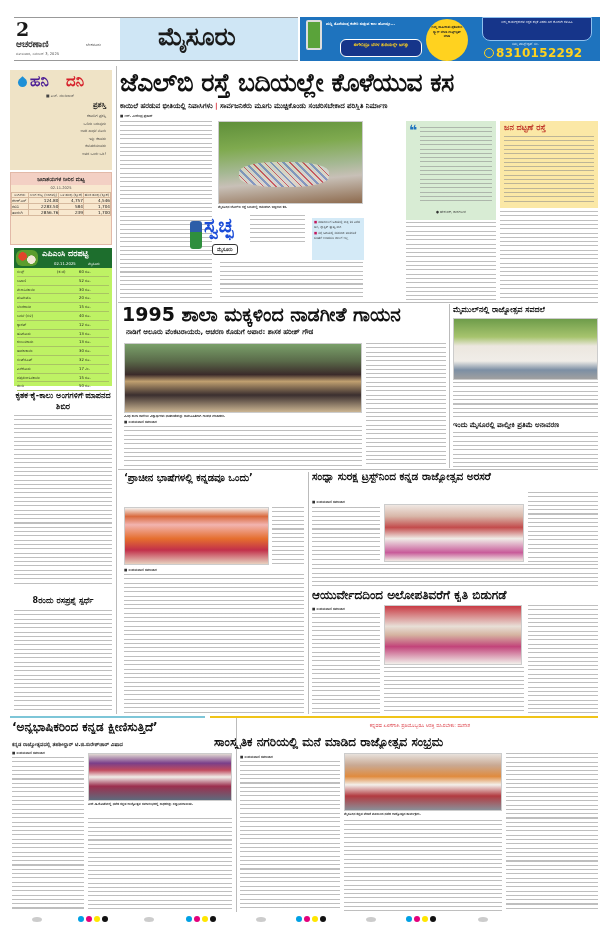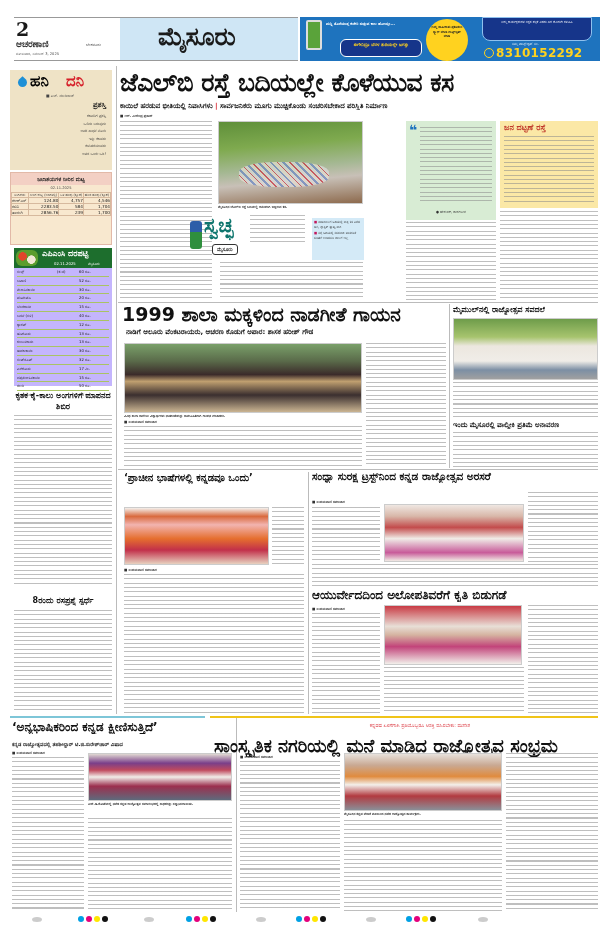--- a/index.html
+++ b/index.html
@@ -38,21 +38,21 @@
   <div class="abs" style="left:182px;top:0;width:110px;height:24px;background:#16358a;border:1px solid #8fc1ee;border-radius:0 0 8px 8px;">
     <div style="font-size:3.4px;line-height:4.6px;color:#fff;text-align:center;padding:2px 4px;">ನಿಮ್ಮ ಕಾರ್ಯಕ್ರಮಗಳ ಅಕ್ಷರ ಪತ್ರಿಕೆ ಎರಡು ದಿನ ಮೊದಲೇ ಕಳುಹಿಸಿ</div>
   </div>
   <div class="abs" style="left:212px;top:25px;font-size:3.6px;color:#fff;">ನಮ್ಮ ವಾಟ್ಸ್ಆ್ಯಪ್ ನಂ.</div>
   <div class="abs" style="left:184px;top:31px;width:10px;height:10px;border:1.5px solid #ffd21f;border-radius:50%;"></div>
   <div class="abs" style="left:196px;top:29px;font-size:12px;font-weight:bold;color:#ffd21f;letter-spacing:.3px;">8310152292</div>
 </div>
 
 <div class="abs" style="left:10px;top:70px;width:102px;height:100px;background:#efe3c6;">
   <div class="abs" style="left:8px;top:8px;width:9px;height:9px;background:#1e90d6;border-radius:50% 0 50% 50%;transform:rotate(-45deg);"></div>
-  <div class="abs" style="left:20px;top:2px;font-size:15px;font-weight:bold;color:#000000;">ಹನಿ</div>
+  <div class="abs" style="left:20px;top:2px;font-size:15px;font-weight:bold;color:#4c1d95;">ಹನಿ</div>
   <div class="abs" style="left:56px;top:2px;font-size:15px;font-weight:bold;color:#d6202a;">ದನಿ</div>
   <div class="abs" style="left:36px;top:23px;font-size:3.8px;color:#444;">■ ಎಚ್. ಡುಂಡಿರಾಜ್</div>
   <div class="abs" style="right:6px;top:31px;font-size:7px;font-weight:bold;">ಪ್ರಶಸ್ತಿ</div>
   <div class="abs" style="right:6px;top:42px;text-align:right;font-size:3.8px;line-height:7.6px;color:#333;">
     <div>ಕೆಲವರಿಗೆ ಪ್ರಶಸ್ತಿ</div>
     <div>ಒಲಿದು ಬರುವುದು</div>
     <div>ಅವರ ಸಾಧನೆ ನೋಡಿ</div>
     <div>ಇನ್ನು ಕೆಲವರು</div>
     <div>ಕೇಳಿಪಡೆಯುವರು</div>
     <div>ಅವರ ಒಂದೇ ಒಡಿ!</div>
@@ -85,21 +85,21 @@
     <tr style="font-size:4.2px;text-align:right;">
       <td style="text-align:left;border:0.5px solid #d6b99e;">ಹಾರಂಗಿ</td>
       <td style="border:0.5px solid #d6b99e;">2856.76</td>
       <td style="border:0.5px solid #d6b99e;">239</td>
       <td style="border:0.5px solid #d6b99e;">1,700</td>
     </tr>
   </tbody>
     </table>
 </div>
 
-<div class="abs" style="left:14px;top:248px;width:98px;height:138px;background:#c4b5fd;">
+<div class="abs" style="left:14px;top:248px;width:98px;height:138px;background:#bef264;">
   <div style="position:relative;height:20px;background:#1d6e2d;">
     <div class="abs" style="left:2px;top:2px;width:22px;height:16px;border-radius:6px;background:radial-gradient(circle at 30% 40%,#e0442a 0 4px,transparent 4.5px),radial-gradient(circle at 70% 60%,#f2e8d5 0 4px,transparent 4.5px),#5c9d2e;"></div>
     <div class="abs" style="left:28px;top:1px;font-size:8px;font-weight:bold;color:#fff;">ಎಪಿಎಂಸಿ ದರಪಟ್ಟಿ</div>
     <div class="abs" style="left:40px;top:13px;font-size:3.8px;color:#fff;">02.11.2025</div>
     <div class="abs" style="left:74px;top:13px;font-size:3.8px;color:#fff;">ಮೈಸೂರು</div>
   </div>
   <div style="font-size:3.8px;line-height:7.8px;padding:0 3px;">
     <div style="display:flex;border-bottom:0.5px solid #a9c463;">
         <span style="width:40px;">ಬೀನ್ಸ್</span>
         <span style="width:22px;">(ಕೆ.ಜಿ)</span>
@@ -180,21 +180,21 @@
 <div class="abs byline" style="left:120px;top:114px;font-size:3.5px;">■ ಆರ್. ವೀರೇಂದ್ರ ಪ್ರಸಾದ್</div>
 <div class="abs lines" style="left:120px;top:121px;width:92px;height:178px;"></div>
 
 <div class="abs photo" style="left:218px;top:121px;width:145px;height:83px;background:linear-gradient(175deg,#5f8f3a 0%,#7faa4f 30%,#a5b893 55%,#c8c0b7 70%,#8d6a4d 100%);">
   <div class="abs" style="left:20px;top:40px;width:90px;height:25px;background:repeating-linear-gradient(45deg,#ddd 0 3px,#6b88c7 3px 5px,#e7e0d4 5px 8px,#c34 8px 9px);opacity:.7;border-radius:40%;"></div>
 </div>
 <div class="abs" style="left:218px;top:205px;width:145px;font-size:3.4px;font-weight:bold;color:#333;">ಮೈಸೂರಿನ ಜೆಎಲ್‌ಬಿ ರಸ್ತೆ ಬದಿಯಲ್ಲಿ ರಾಶಿಯಾಗಿ ಬಿದ್ದಿರುವ ಕಸ.</div>
 
 <div class="abs" style="left:190px;top:215px;width:60px;height:45px;">
   <div class="abs" style="left:0;top:6px;width:12px;height:28px;background:linear-gradient(#2d5ea8 0 40%,#2f8f3e 40%);border-radius:3px;"></div>
-  <div class="abs" style="left:14px;top:-2px;font-size:20px;font-weight:bold;color:#0f766e;">ಸ್ವಚ್ಛ</div>
+  <div class="abs" style="left:14px;top:-2px;font-size:20px;font-weight:bold;color:#1d4ed8;">ಸ್ವಚ್ಛ</div>
   <div class="abs" style="left:22px;top:29px;font-size:5px;font-weight:bold;padding:1px 4px;border:1px solid #333;border-radius:3px;background:#fff;">ಮೈಸೂರು</div>
 </div>
 <div class="abs lines" style="left:250px;top:215px;width:55px;height:30px;"></div>
 <div class="abs lines" style="left:220px;top:262px;width:143px;height:38px;"></div>
 
 <div class="abs" style="left:312px;top:218px;width:52px;height:42px;background:#d4eaf7;padding:2px;">
   <div style="font-size:3.3px;line-height:4.5px;"><span style="color:#c2185b;">■ </span><span>ರಾಜಕಾಲುವೆ ಬದಿಯಲ್ಲಿ ರಾತ್ರಿ ಕಸ ಎಸೆದ ಜನ, ಪ್ಲಾಸ್ಟಿಕ್ ತ್ಯಾಜ್ಯ ರಾಶಿ</span></div>
   <div style="font-size:3.3px;line-height:4.5px;margin-top:2px;"><span style="color:#c2185b;">■ </span><span>ರಸ್ತೆ ಬದಿಯಲ್ಲಿ ಕಸದರಾಶಿ ಹಾಕದಂತೆ ಸೂಚನೆ ನೀಡಿದರೂ ಪಾಲನೆ ಇಲ್ಲ</span></div>
 </div>
 
@@ -206,21 +206,21 @@
 <div class="abs lines" style="left:406px;top:222px;width:90px;height:78px;"></div>
 
 <div class="abs" style="left:500px;top:121px;width:98px;height:87px;background:#fbe8a6;">
   <div class="abs" style="left:4px;top:2px;font-size:8px;font-weight:bold;color:#c0392b;">ಜನ ದಟ್ಟಣೆ ರಸ್ತೆ</div>
   <div class="abs lines" style="left:4px;top:15px;width:90px;height:68px;"></div>
 </div>
 <div class="abs lines" style="left:500px;top:211px;width:98px;height:89px;"></div>
 
 <div class="abs rule-h" style="left:118px;top:302px;width:480px;"></div>
 
-<div class="abs hl" style="left:122px;top:302px;width:325px;font-size:19px;line-height:25px;">1999 ಶಾಲಾ ಮಕ್ಕಳಿಂದ ನಾಡಗೀತೆ ಗಾಯನ</div>
+<div class="abs hl" style="left:122px;top:302px;width:325px;font-size:19px;line-height:25px;">1995 ಶಾಲಾ ಮಕ್ಕಳಿಂದ ನಾಡಗೀತೆ ಗಾಯನ</div>
 <div class="abs hl" style="left:126px;top:328px;width:320px;font-size:7px;">ನಾಡಿಗೆ ಆಲೂರು ವೆಂಕಟರಾಯರು, ಆಚರಣ ಕೊಡುಗೆ ಅಪಾರ: ಶಾಸಕ ಹರೀಶ್ ಗೌಡ</div>
 <div class="abs photo" style="left:124px;top:343px;width:238px;height:70px;background:linear-gradient(180deg,#7aa06a 0%,#5a6b4a 25%,#3b2b2a 45%,#c0a070 55%,#3b2f2f 75%,#cbb592 100%);"></div>
 <div class="abs" style="left:124px;top:414px;width:240px;font-size:3.4px;font-weight:bold;color:#333;white-space:nowrap;overflow:hidden;">ವಿವಿಧ ಶಾಲಾ ಕಾಲೇಜು ವಿದ್ಯಾರ್ಥಿಗಳು ನಾಡಗೀತೆಯನ್ನು ಸಾಮೂಹಿಕವಾಗಿ ಗಾಯನ ಮಾಡಿದರು.</div>
 <div class="abs byline" style="left:124px;top:420px;font-size:3.5px;">■ ಉದಯವಾಣಿ ಸಮಾಚಾರ</div>
 <div class="abs lines" style="left:124px;top:426px;width:238px;height:40px;"></div>
 <div class="abs lines" style="left:366px;top:343px;width:80px;height:123px;"></div>
 
 <div class="abs rule-v" style="left:449px;top:304px;height:164px;"></div>
 
 <div class="abs hl" style="left:453px;top:305px;width:145px;font-size:7.8px;">ಮೈಮುಲ್‌ನಲ್ಲಿ ರಾಜ್ಯೋತ್ಸವ ಸವದಲೆ</div>
@@ -260,21 +260,21 @@
 <div class="abs byline" style="left:12px;top:751px;font-size:3.5px;">■ ಉದಯವಾಣಿ ಸಮಾಚಾರ</div>
 <div class="abs lines" style="left:12px;top:757px;width:72px;height:154px;"></div>
 <div class="abs photo" style="left:88px;top:753px;width:144px;height:48px;background:linear-gradient(180deg,#e0d8d2 0%,#7a3f8a 20%,#c04a5e 35%,#f1ede9 50%,#9c2f4e 70%,#5f6a7c 100%);"></div>
 <div class="abs" style="left:88px;top:802px;width:144px;font-size:3.4px;line-height:4.3px;font-weight:bold;color:#333;">ಎಚ್.ಡಿ.ಕೋಟೆಯಲ್ಲಿ ನಡೆದ ಕನ್ನಡ ರಾಜ್ಯೋತ್ಸವ ಸಮಾರಂಭದಲ್ಲಿ ಸಾಧಕರನ್ನು ಸನ್ಮಾನಿಸಲಾಯಿತು.</div>
 <div class="abs lines" style="left:88px;top:818px;width:144px;height:93px;"></div>
 
 <div class="abs rule-v" style="left:236px;top:716px;height:196px;"></div>
 
 <div class="abs rule-h" style="left:210px;top:716px;width:388px;background:#f0c419;height:2px;"></div>
 <div class="abs" style="left:270px;top:722px;width:300px;font-size:5px;color:#d6202a;text-align:center;">ಕನ್ನಡದ ಏಳಿಗೆಗಾಗಿ ಪ್ರತಿಯೊಬ್ಬರೂ ಆಸಕ್ತಿ ವಹಿಸಬೇಕು: ಮಹೇಶ</div>
-<div class="abs hl" style="left:214px;top:735px;width:384px;font-size:18px;">ಸಾಂಸ್ಕೃತಿಕ ನಗರಿಯಲ್ಲಿ ಮನೆ ಮಾಡಿದ ರಾಜ್ಯೋತ್ಸವ ಸಂಭ್ರಮ</div>
+<div class="abs hl" style="left:214px;top:735px;width:384px;font-size:12px;">ಸಾಂಸ್ಕೃತಿಕ ನಗರಿಯಲ್ಲಿ ಮನೆ ಮಾಡಿದ ರಾಜ್ಯೋತ್ಸವ ಸಂಭ್ರಮ</div>
 <div class="abs byline" style="left:240px;top:755px;font-size:3.5px;">■ ಉದಯವಾಣಿ ಸಮಾಚಾರ</div>
 <div class="abs lines" style="left:240px;top:761px;width:100px;height:150px;"></div>
 <div class="abs photo" style="left:344px;top:753px;width:158px;height:58px;background:linear-gradient(180deg,#e7e1dc 0%,#c9a993 20%,#e08b3e 40%,#f3efea 55%,#b23a40 75%,#8a8f98 100%);"></div>
 <div class="abs" style="left:344px;top:812px;width:158px;font-size:3.4px;font-weight:bold;color:#333;white-space:nowrap;overflow:hidden;">ಮೈಸೂರಿನ ಕನ್ನಡ ವೇದಿಕೆ ವತಿಯಿಂದ ನಡೆದ ರಾಜ್ಯೋತ್ಸವ ಕಾರ್ಯಕ್ರಮ.</div>
 <div class="abs lines" style="left:344px;top:820px;width:158px;height:91px;"></div>
 <div class="abs lines" style="left:506px;top:753px;width:92px;height:158px;"></div>
 
 <div class="abs" style="left:0;top:915px;width:600px;height:10px;">
   <div class="abs" style="left:32px;top:2px;width:10px;height:5px;border-radius:50%;background:#ccc;"></div>
   <div class="abs" style="left:78px;top:1px;display:flex;gap:2px;">

